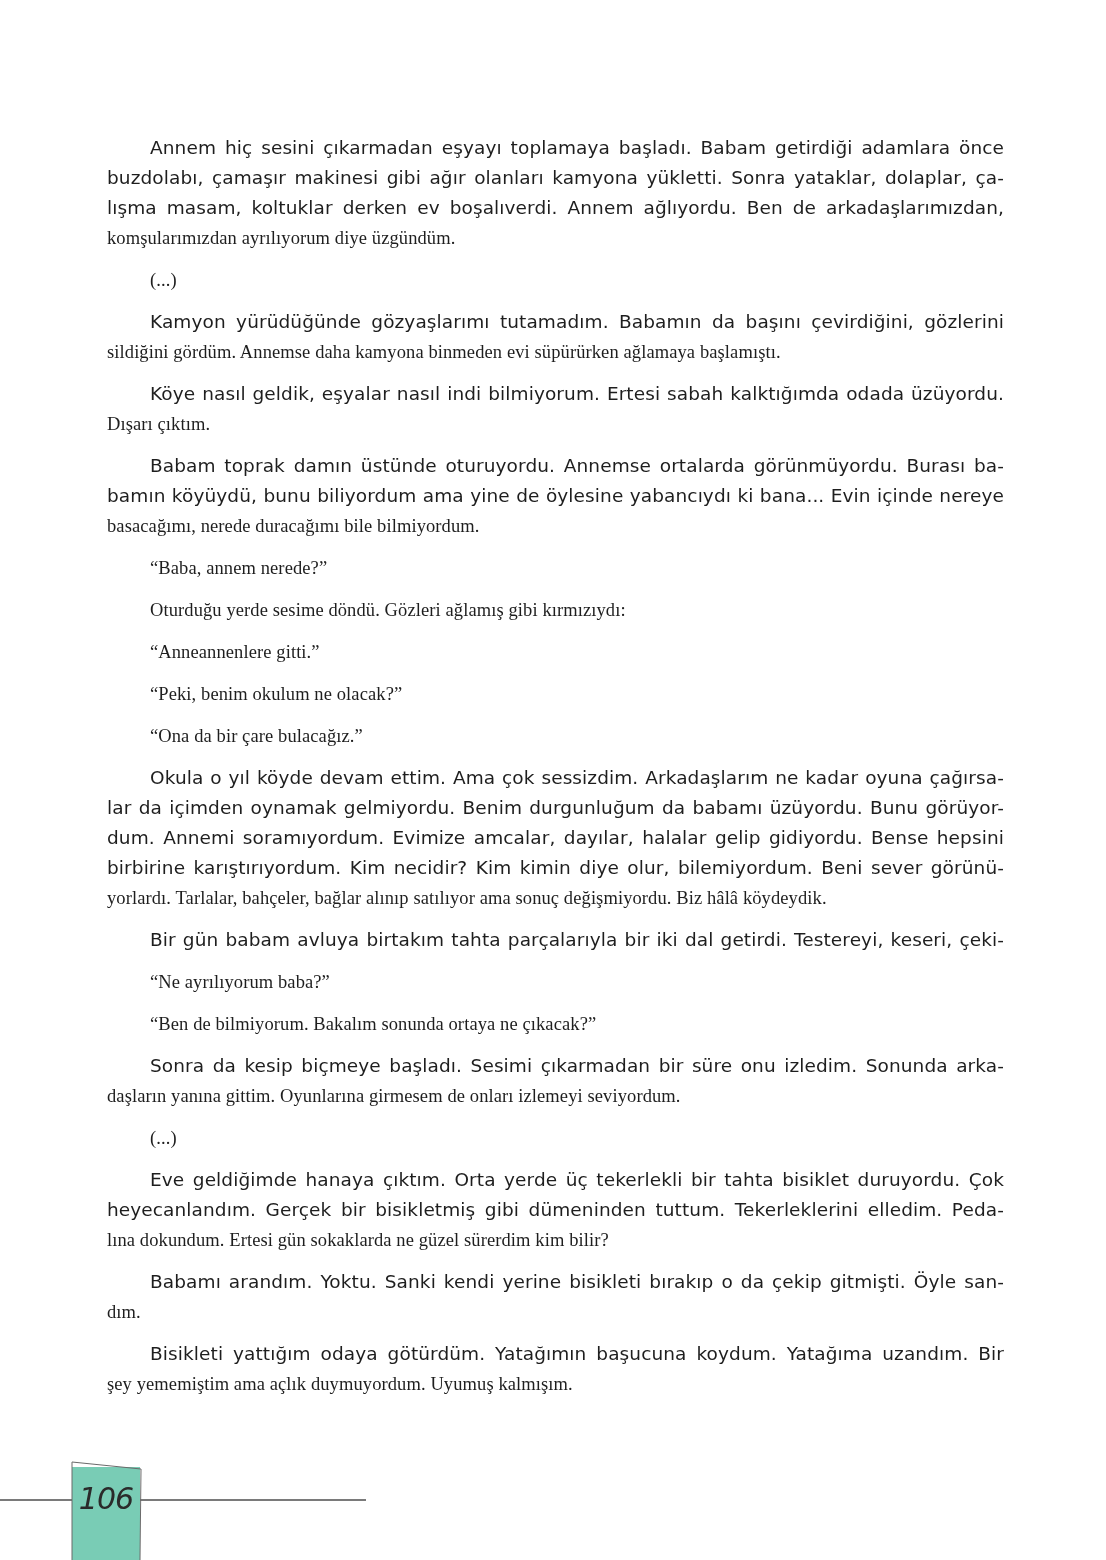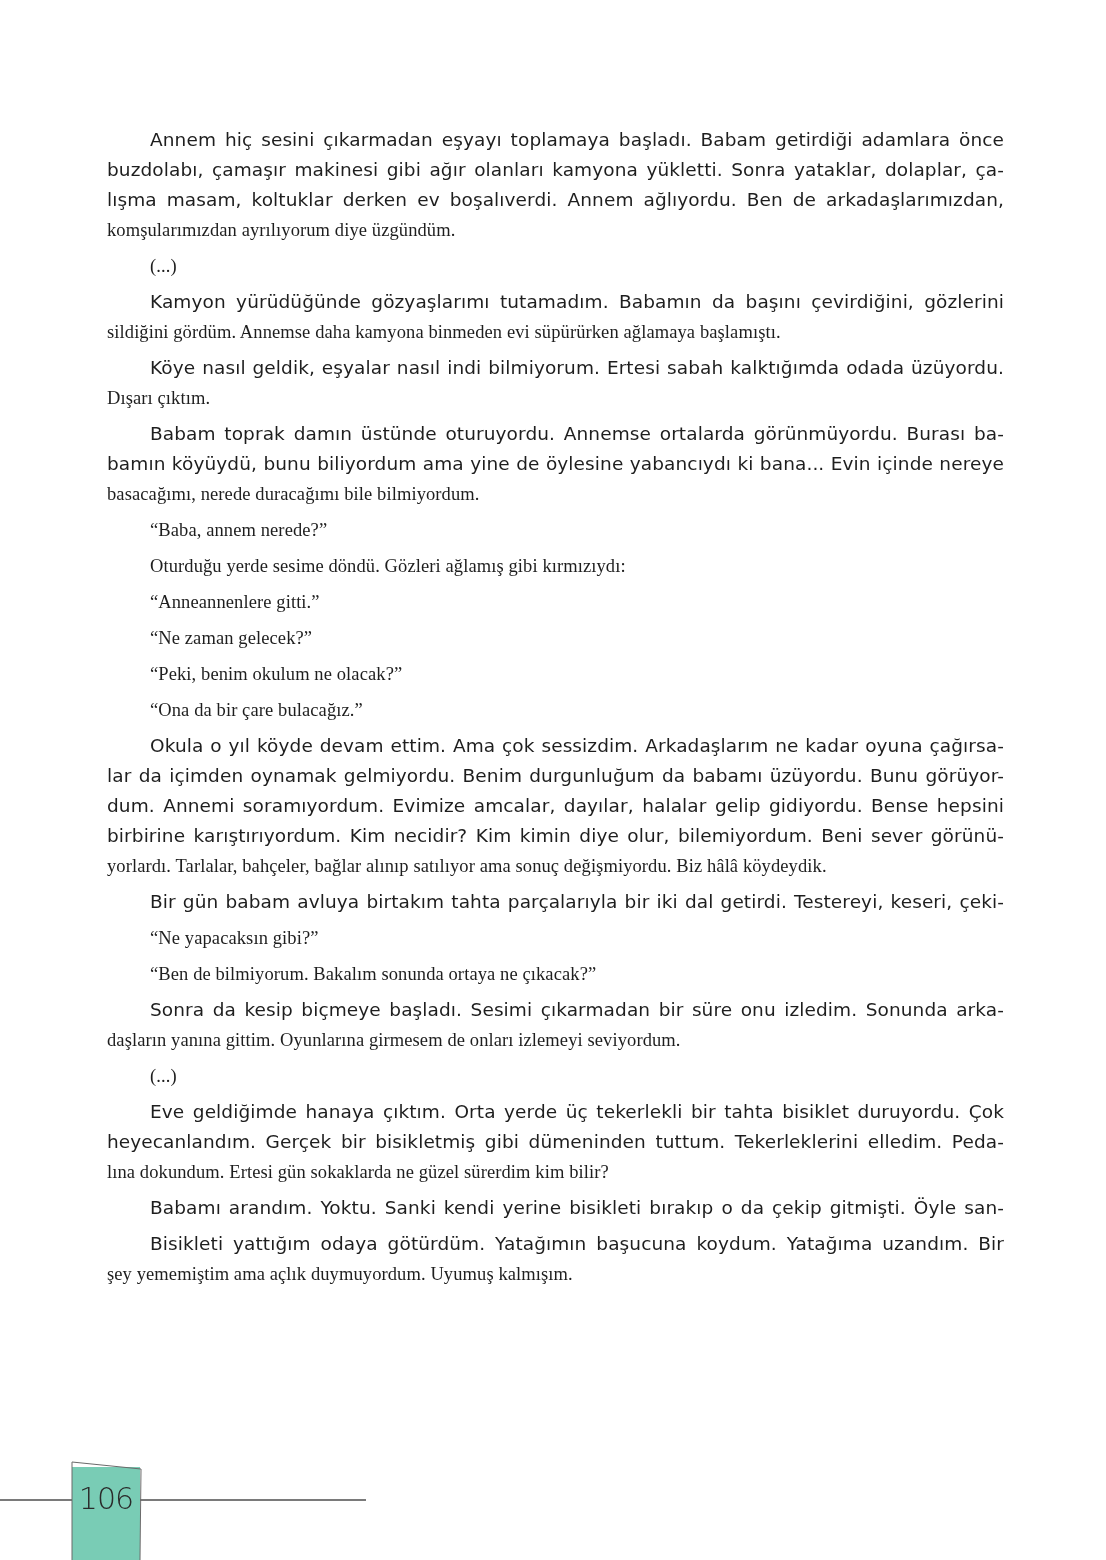--- a/index.html
+++ b/index.html
@@ -15,21 +15,21 @@
       font-family: "DejaVu Sans", sans-serif;
       color: #1e1e1e;
     }
     .text-block {
       position: absolute;
       left: 107px;
       top: 121px;
       width: 897px;
     }
     .para {
-      margin: 4px 0 6px 0;
+      margin: 12px 0 6px 0;
       padding: 0;
     }
     .line {
       display: block;
       height: 30px;
       line-height: 30px;
       font-size: 18.5px;
       white-space: nowrap;
       text-align: justify;
       text-align-last: justify;
@@ -71,20 +71,21 @@
       left: 72px;
       top: 1479px;
       width: 68px;
       text-align: center;
       font-family: "DejaVu Sans", sans-serif;
       font-size: 30px;
       font-weight: 300;
       line-height: 40px;
       color: #2a2a2a;
       letter-spacing: -1px;
+      font-style: italic;
     }
   </style>
 </head>
 <body>
 
 <div class="text-block" id="text-block">
     <div class="para">
       <span class="line first">Annem hiç sesini çıkarmadan eşyayı toplamaya başladı. Babam getirdiği adamlara önce</span>
       <span class="line">buzdolabı, çamaşır makinesi gibi ağır olanları kamyona yükletti. Sonra yataklar, dolaplar, ça-</span>
       <span class="line">lışma masam, koltuklar derken ev boşalıverdi. Annem ağlıyordu. Ben de arkadaşlarımızdan,</span>
@@ -109,58 +110,56 @@
     <div class="para">
       <span class="line first last">“Baba, annem nerede?”</span>
     </div>
     <div class="para">
       <span class="line first last">Oturduğu yerde sesime döndü. Gözleri ağlamış gibi kırmızıydı:</span>
     </div>
     <div class="para">
       <span class="line first last">“Anneannenlere gitti.”</span>
     </div>
     <div class="para">
-      <span class="line first last">“Ne zaman gelecek?”</span>
-    </div>
-    <div class="para">
       <span class="line first last">“Peki, benim okulum ne olacak?”</span>
     </div>
     <div class="para">
       <span class="line first last">“Ona da bir çare bulacağız.”</span>
     </div>
     <div class="para">
       <span class="line first">Okula o yıl köyde devam ettim. Ama çok sessizdim. Arkadaşlarım ne kadar oyuna çağırsa-</span>
       <span class="line">lar da içimden oynamak gelmiyordu. Benim durgunluğum da babamı üzüyordu. Bunu görüyor-</span>
       <span class="line">dum. Annemi soramıyordum. Evimize amcalar, dayılar, halalar gelip gidiyordu. Bense hepsini</span>
       <span class="line">birbirine karıştırıyordum. Kim necidir? Kim kimin diye olur, bilemiyordum. Beni sever görünü-</span>
       <span class="line last">yorlardı. Tarlalar, bahçeler, bağlar alınıp satılıyor ama sonuç değişmiyordu. Biz hâlâ köydeydik.</span>
     </div>
     <div class="para">
       <span class="line first">Bir gün babam avluya birtakım tahta parçalarıyla bir iki dal getirdi. Testereyi, keseri, çeki-</span>
     </div>
     <div class="para">
-      <span class="line first last">“Ne yapacaksın gibi?”</span>
+      <span class="line first last">“Ne ayrılıyorum baba?”</span>
     </div>
     <div class="para">
       <span class="line first last">“Ben de bilmiyorum. Bakalım sonunda ortaya ne çıkacak?”</span>
     </div>
     <div class="para">
       <span class="line first">Sonra da kesip biçmeye başladı. Sesimi çıkarmadan bir süre onu izledim. Sonunda arka-</span>
       <span class="line last">daşların yanına gittim. Oyunlarına girmesem de onları izlemeyi seviyordum.</span>
     </div>
     <div class="para">
       <span class="line first last">(...)</span>
     </div>
     <div class="para">
       <span class="line first">Eve geldiğimde hanaya çıktım. Orta yerde üç tekerlekli bir tahta bisiklet duruyordu. Çok</span>
       <span class="line">heyecanlandım. Gerçek bir bisikletmiş gibi dümeninden tuttum. Tekerleklerini elledim. Peda-</span>
       <span class="line last">lına dokundum. Ertesi gün sokaklarda ne güzel sürerdim kim bilir?</span>
     </div>
     <div class="para">
       <span class="line first">Babamı arandım. Yoktu. Sanki kendi yerine bisikleti bırakıp o da çekip gitmişti. Öyle san-</span>
+      <span class="line last">dım.</span>
     </div>
     <div class="para">
       <span class="line first">Bisikleti yattığım odaya götürdüm. Yatağımın başucuna koydum. Yatağıma uzandım. Bir</span>
       <span class="line last">şey yememiştim ama açlık duymuyordum. Uyumuş kalmışım.</span>
     </div>
   </div>
 
 <div class="footer-rule"></div>
 <div class="page-tab"></div>
 <svg class="page-tab-outline" width="72" height="99" viewBox="0 0 72 99">

